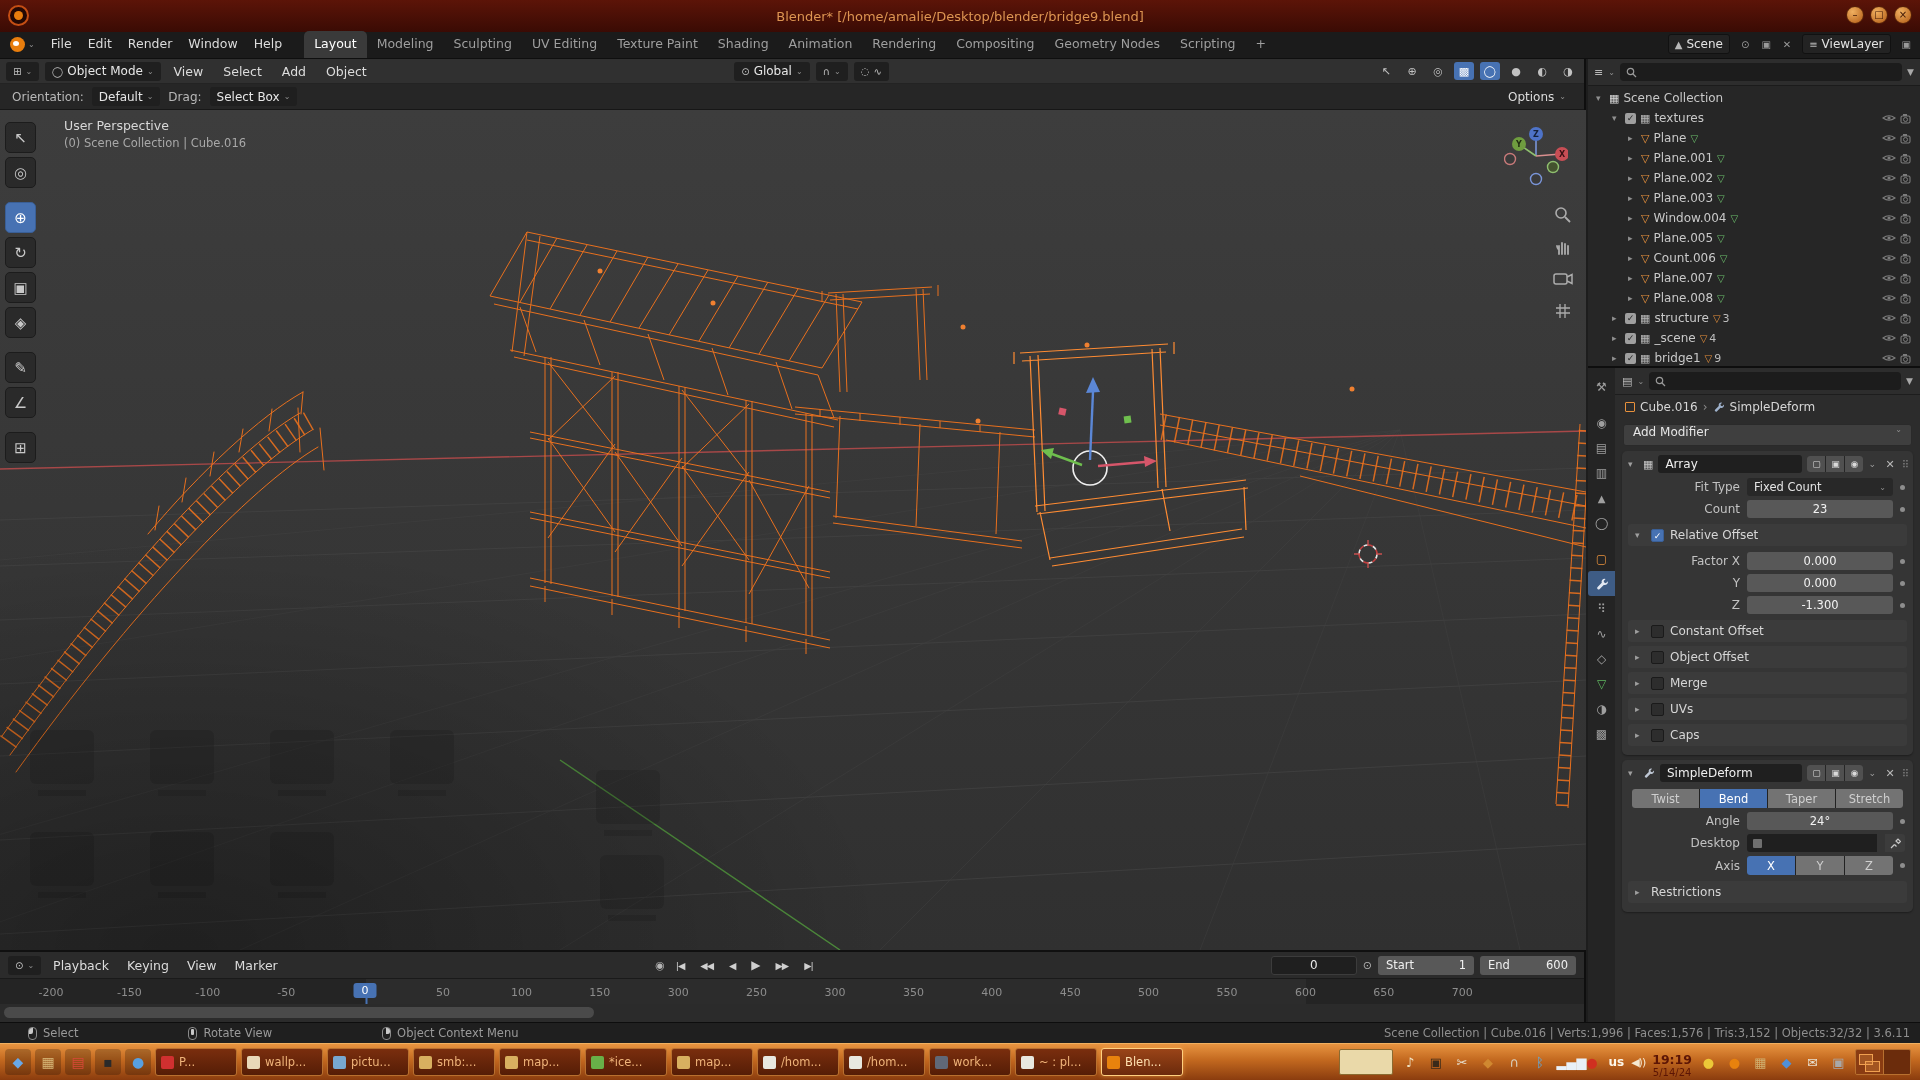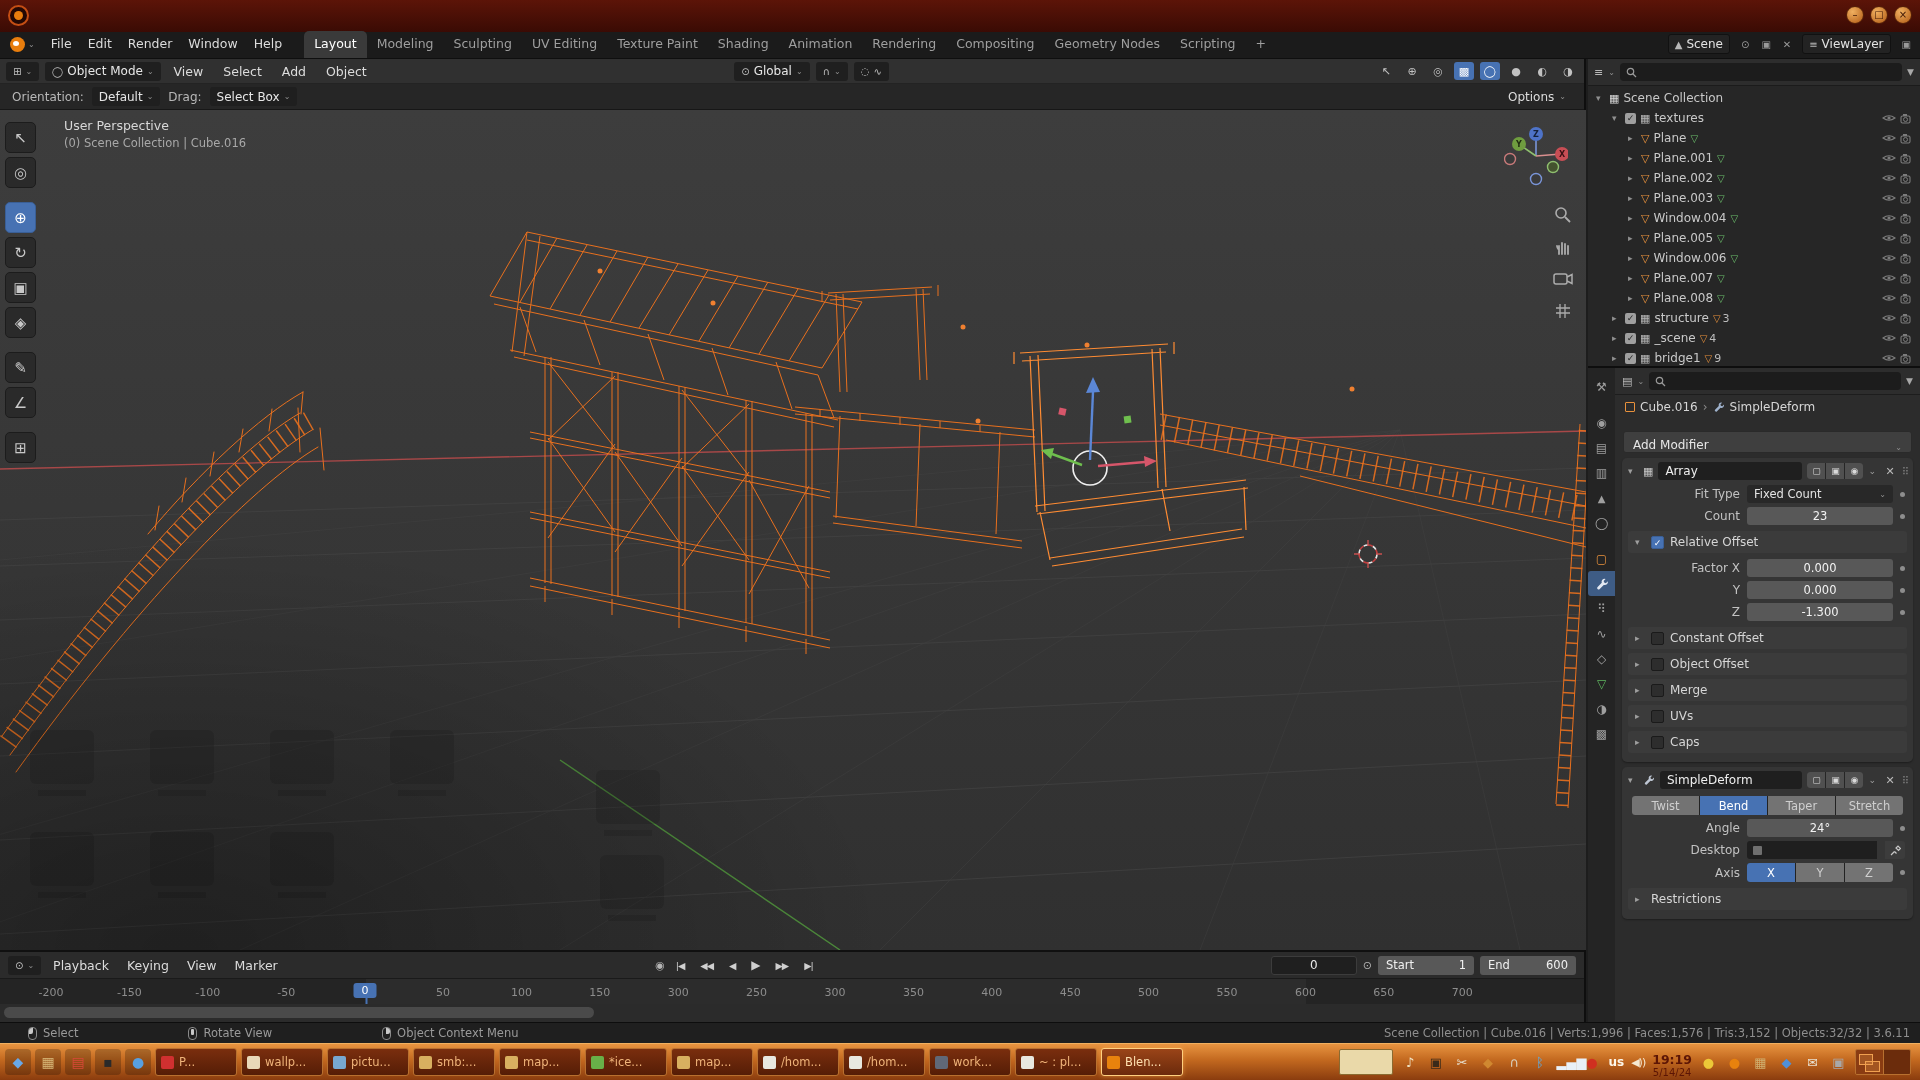--- a/index.html
+++ b/index.html
@@ -149,22 +149,22 @@
   .n-texture .pi::before { content:"▩"; }
   .ptab .wrench { display:none; }
   .ptab.n-modifiers .wrench { display:block; }
 
   .props-body { flex:1; padding-bottom:10px; overflow:hidden; }
   .p-search-row { height:27px; display:flex; align-items:center; gap:5px; padding:0 7px; background:#2d2d2d;
     border-bottom:1px solid #1d1d1d; }
   .breadcrumb { height:24px; display:flex; align-items:center; gap:5px; padding:0 10px; color:#d6d6d6; }
   .bc-obj-icon { width:10px; height:10px; border:1.5px solid #e8913c; border-radius:1px; }
   .bc-sep { color:#8a8a8a; }
-  .add-modifier { margin:12px 8px 4px; height:22px; background:#3f3f3f; border:1px solid #2a2a2a; border-radius:3px;
-    display:flex; align-items:flex-end; padding:0 9px; color:#e6e6e6; }
+  .add-modifier { margin:5px 8px 4px; height:22px; background:#3f3f3f; border:1px solid #2a2a2a; border-radius:3px;
+    display:flex; align-items:flex-start; padding:0 9px; color:#e6e6e6; }
   .add-modifier .chev { margin-left:auto; }
 
   .mod-panel { margin:5px 7px; background:#353535; border-radius:5px; padding-bottom:5px;
     box-shadow:0 1px 2px rgba(0,0,0,.35); }
   .mod-head { display:flex; align-items:center; gap:5px; padding:4px 6px 3px; }
   .exp { color:#9f9f9f; font-size:9px; width:10px; }
   .mod-ic { color:#c6c6c6; font-size:11px; }
   .name-field { flex:1; background:#1f1f1f; border-radius:3px; height:18px; padding:0 7px; color:#efefef;
     display:flex; align-items:center; font-size:12px; }
   .tgl-group { display:flex; gap:1px; background:#262626; border-radius:3px; overflow:hidden; }
@@ -239,20 +239,21 @@
   .pg-cell.c1::after { left:9px; top:11px; width:13px; height:9px; }
   .pg-cell.c2 { background:#6b2c0c; border-left:1px solid #b8702f; }
 </style>
 </head>
 <body>
 
 <div class="screen">
 
   <div class="titlebar">
     <span class="tb-appicon"></span>
+    <div class="tb-title">Blender* [/home/amalie/Desktop/blender/bridge9.blend]</div>
     <div class="tb-controls">
       <div class="tb-btn n-shade" style="--i: 0;">–</div>
         <div class="tb-btn n-maximize" style="--i: 1;">□</div>
         <div class="tb-btn n-close" style="--i: 2;">×</div>
     </div>
   </div>
 
   <div class="menubar">
     <div class="blender-chip">
       <span class="blender-logo"></span>
@@ -742,21 +743,21 @@
                 <rect x="1" y="3" width="9" height="7" rx="1.5" fill="none" stroke="#999" stroke-width="1.1"></rect>
                 <circle cx="5.5" cy="6.5" r="2" fill="none" stroke="#999" stroke-width="1"></circle>
                 <rect x="3" y="1" width="4" height="2" fill="#999"></rect>
               </svg>
             </span>
           </div>
           <div class="ol-row t-mesh" style="--i: 8; --depth: 2;">
             <span class="ol-arrow"></span>
 
             <span class="ol-icon"></span>
-            <span class="ol-label">Window.006</span>
+            <span class="ol-label">Count.006</span>
 
             <span class="ol-data">▽</span>
             <span class="ol-flex"></span>
             <span class="ol-eye">
               <svg width="14" height="10">
                 <path d="M1 5 Q7 0.5 13 5 Q7 9.5 1 5Z" fill="none" stroke="#999" stroke-width="1.1"></path>
                 <circle cx="7" cy="5" r="1.6" fill="#999"></circle>
               </svg>
             </span>
             <span class="ol-cam">

